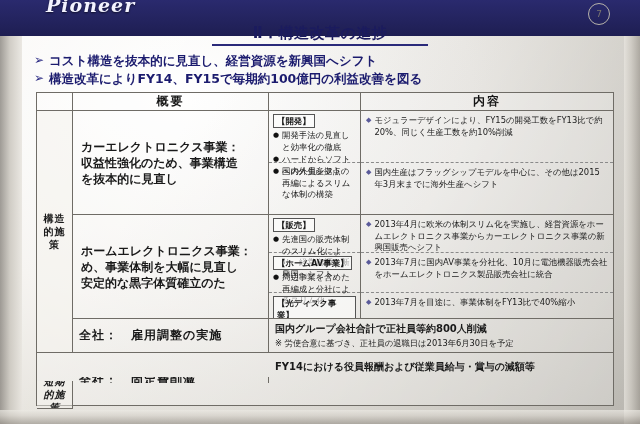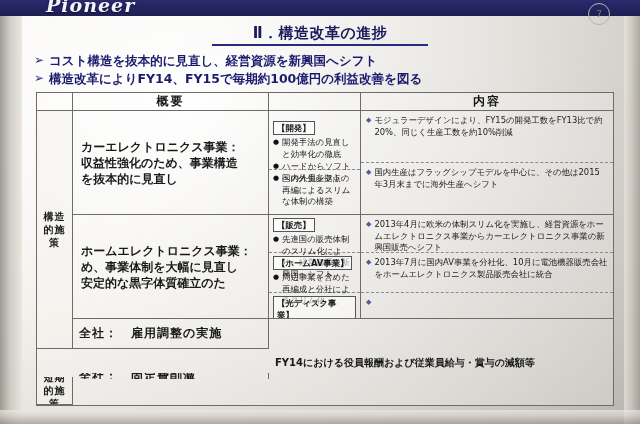--- a/index.html
+++ b/index.html
@@ -47,21 +47,21 @@
     left: 0; bottom: 0;
     width: 640px; height: 14px;
     background: linear-gradient(0deg, #9a958d 0%, #d6d2cb 60%, #eceae4 100%);
     opacity: .7;
   }
 
   
   .logo-band {
     position: absolute;
     left: 0; top: 0;
-    width: 640px; height: 16px;
+    width: 640px; height: 36px;
     background: linear-gradient(180deg, #2a2a6e 0%, #1e1e52 100%);
     overflow: hidden;
   }
   .logo-text {
     position: absolute;
     left: 46px; top: -6px;
     color: #f3f3ff;
     font-family: "DejaVu Serif", "Liberation Serif", serif;
     font-size: 19px;
     font-style: italic;
@@ -180,20 +180,21 @@
     grid-row: 4 / span 2;
     display: flex;
     align-items: center;
     justify-content: center;
     text-align: center;
     font-weight: bold;
     font-size: 10px;
     line-height: 13px;
     letter-spacing: 1px;
     background: rgba(244,242,236,0.5);
+    font-style: italic;
   }
   .vert-text { writing-mode: horizontal-tb; }
 
   .outline-cell {
     display: flex;
     align-items: center;
     font-weight: bold;
     font-size: 12px;
     line-height: 16px;
     padding-left: 8px;
@@ -208,21 +209,21 @@
     font-weight: bold;
     line-height: 12px;
     margin-bottom: 2px;
   }
   .sub-sec {
     border-bottom: 1px dashed #8a8a8a;
     padding: 3px 4px;
     box-sizing: border-box;
   }
   .sub-sec.nb { border-bottom: none; }
-  .sub-sec.h1 { height: 52px; margin-top: 7px; }
+  .sub-sec.h1 { height: 52px; }
   .sub-sec.h2 { height: 52px; }
   .sub-sec.h3 { height: 38px; }
   .sub-sec.h4 { height: 40px; }
   .sub-sec.h5 { height: 38px; }
 
   .lines-cell {
     padding: 0;
   }
   .li {
     display: flex;
@@ -394,25 +395,30 @@
         </div>
         <div class="detail-sec h4">
           <div class="li dia">
               <span class="dot">◆</span>
               <span>2013年7月に国内AV事業を分社化、10月に電池機器販売会社をホームエレクトロニクス製品販売会社に統合</span>
             </div>
         </div>
         <div class="detail-sec h5 nb">
           <div class="li dia">
               <span class="dot">◆</span>
+              <span>2013年7月を目途に、事業体制をFY13比で40%縮小</span>
             </div>
         </div>
       </div>
 
       <div class="cell row-label" style="grid-column: 2 / span 1;">全社：　雇用調整の実施</div>
+      <div class="cell last row-text span2">
+        <span>国内グループ会社合計で正社員等約800人削減</span>
+        <span class="note">※ 労使合意に基づき、正社員の退職日は2013年6月30日を予定</span>
+      </div>
 
       <div class="cell side-label-2" style="grid-column: 1 / span 1; grid-row: 5 / span 1;">
         <span class="vert-text">短期的施策</span>
       </div>
 
       <div class="cell row-label nobottom" style="grid-column: 2 / span 1; margin-top: 24px;">全社：　固定費削減</div>
       <div class="cell last row-text span2 nobottom">
         <span>FY14における役員報酬および従業員給与・賞与の減額等</span>
       </div>
     </div>

